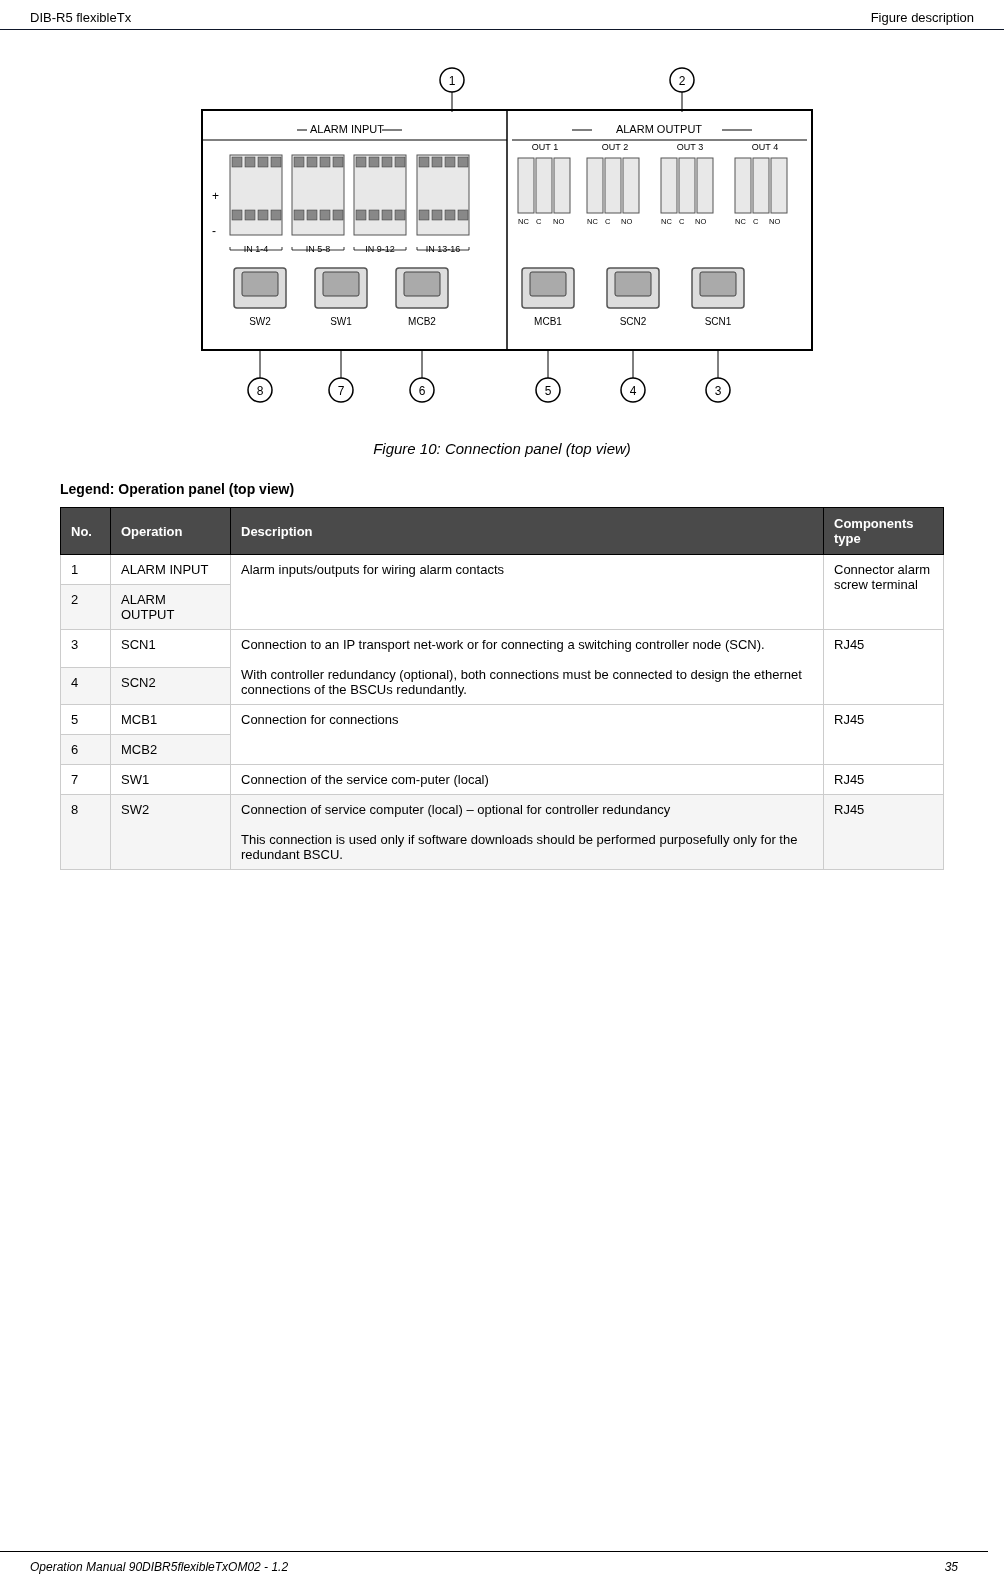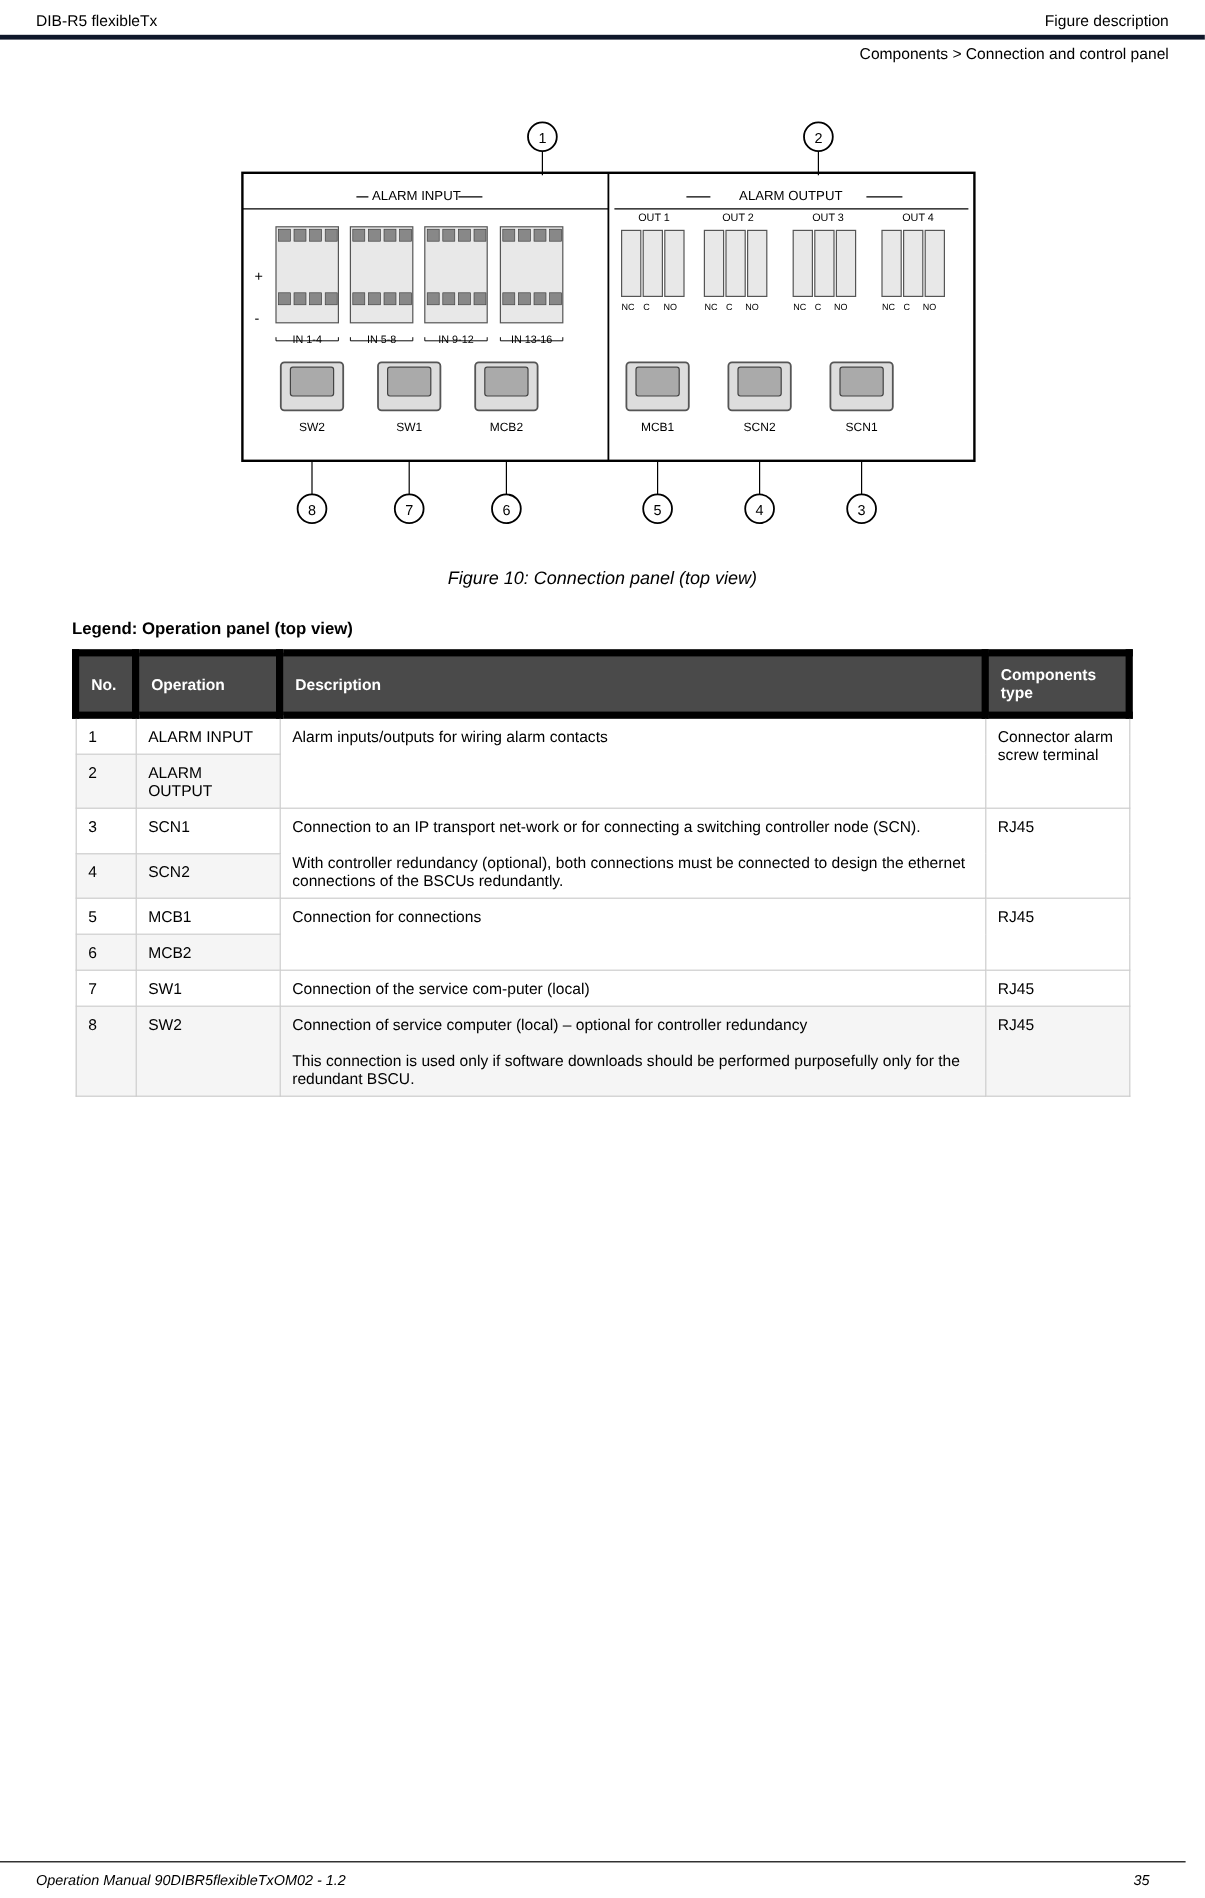--- a/index.html
+++ b/index.html
@@ -14,21 +14,21 @@
     .page {
       width: 1004px;
       min-height: 1582px;
       padding: 0;
       position: relative;
     }
     .header {
       display: flex;
       justify-content: space-between;
       padding: 10px 30px 4px 30px;
-      border-bottom: 4px solid #0f172a;
+      border-bottom: 1px solid #0f172a;
       font-size: 13px;
     }
     .subheader {
       text-align: right;
       padding: 4px 30px 12px 30px;
       font-size: 13px;
       border-bottom: none;
     }
     .content {
       padding: 20px 60px 20px 60px;
@@ -58,21 +58,21 @@
     .legend-table {
       width: 100%;
       border-collapse: collapse;
       font-size: 13px;
     }
     .legend-table th {
       background-color: #4a4a4a;
       color: #fff;
       padding: 8px 10px;
       text-align: left;
-      border: 6px solid #000000;
+      border: 1px solid #000000;
       font-weight: bold;
     }
     .legend-table td {
       padding: 7px 10px;
       border: 1px solid #ccc;
       vertical-align: top;
     }
     .legend-table tr:nth-child(even) td {
       background-color: #f5f5f5;
     }
@@ -94,23 +94,20 @@
     }
   </style>
 </head>
 <body>
 
 <div class="page">
 
   <div class="header">
     <span>DIB-R5 flexibleTx</span>
     <span>Figure description</span>
-  </div>
-  <div class="subheader">
-    <span>Components &gt; Connection and control panel</span>
   </div>
 
   <div class="content">
 
     <div class="diagram-container">
       <svg class="diagram-svg" viewBox="0 0 700 380" xmlns="http://www.w3.org/2000/svg">
 
         <rect x="50" y="60" width="610" height="240" fill="none" stroke="#000" stroke-width="2"></rect>
 
         <line x1="50" y1="90" x2="355" y2="90" stroke="#000" stroke-width="1"></line>

